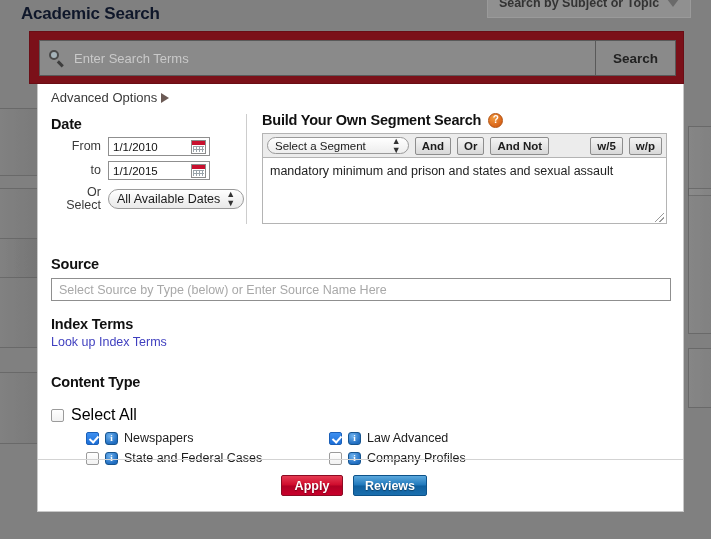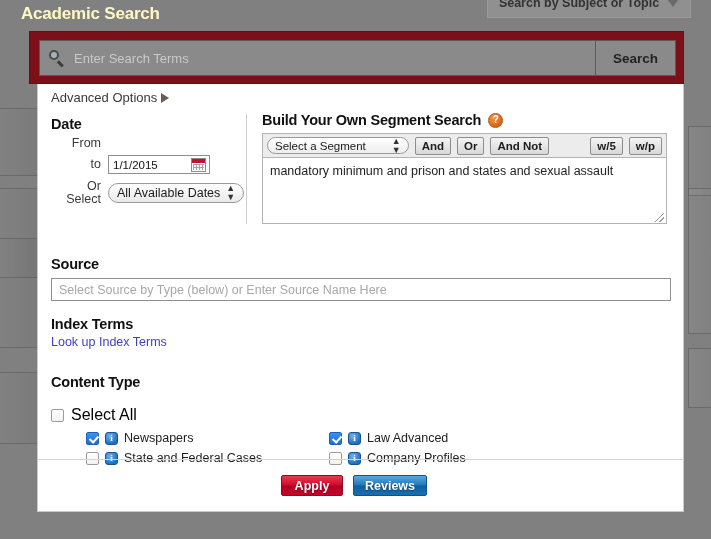--- a/index.html
+++ b/index.html
@@ -16,21 +16,21 @@
   .bg-box {
     position: absolute;
     border: 1px solid #5e5e5e;
     background: linear-gradient(to right, rgba(255,255,255,0.07), rgba(0,0,0,0.07));
     opacity: .65;
   }
 
   
   .page-title {
     position: absolute; left: 21px; top: 4px;
-    font-size: 17px; font-weight: bold; color: #fef9c3;
+    font-size: 17px; font-weight: bold; color: #0f172a;
     letter-spacing: -.2px;
     text-align: right;
   }
   .subject-tab {
     position: absolute; right: 20px; top: -12px;
     width: 204px; height: 30px;
     border: 1px solid #9a9a9a;
     background: #909090;
     display: flex; align-items: center; justify-content: center;
     gap: 8px;
@@ -338,20 +338,27 @@
     <div class="adv-options">
       <span>Advanced Options</span>
       <span class="adv-caret"></span>
     </div>
 
     <div class="date-col">
       <div class="section-title">Date</div>
 
       <div class="date-row">
         <div class="date-label">From</div>
+        <div class="date-field">
+          <input type="text" value="1/1/2010" style="">
+          <span class="cal-icon">
+              <span class="top"></span>
+              <span class="grid"></span>
+            </span>
+        </div>
       </div>
 
       <div class="date-row">
         <div class="date-label">to</div>
         <div class="date-field">
           <input type="text" value="1/1/2015" style="">
           <span class="cal-icon">
               <span class="top"></span>
               <span class="grid"></span>
             </span>

